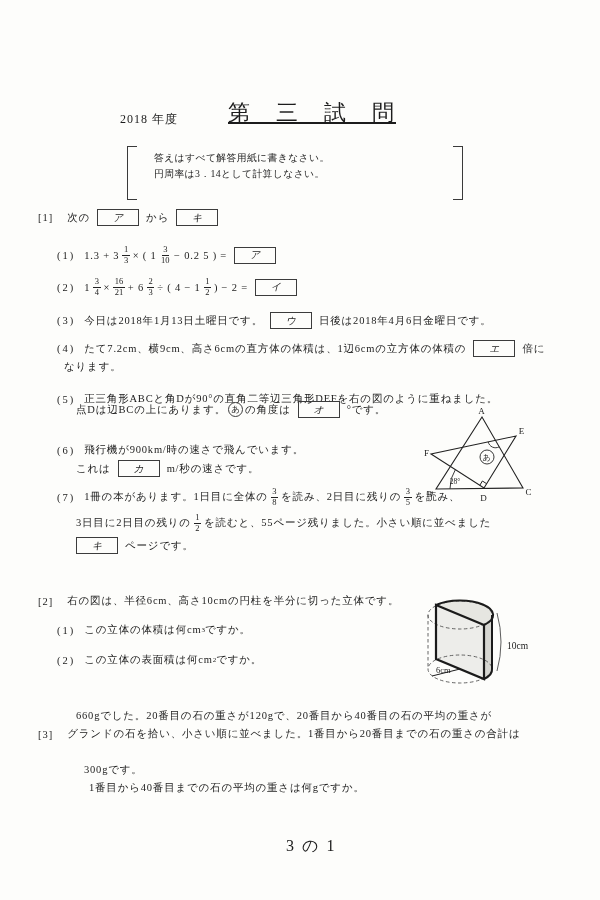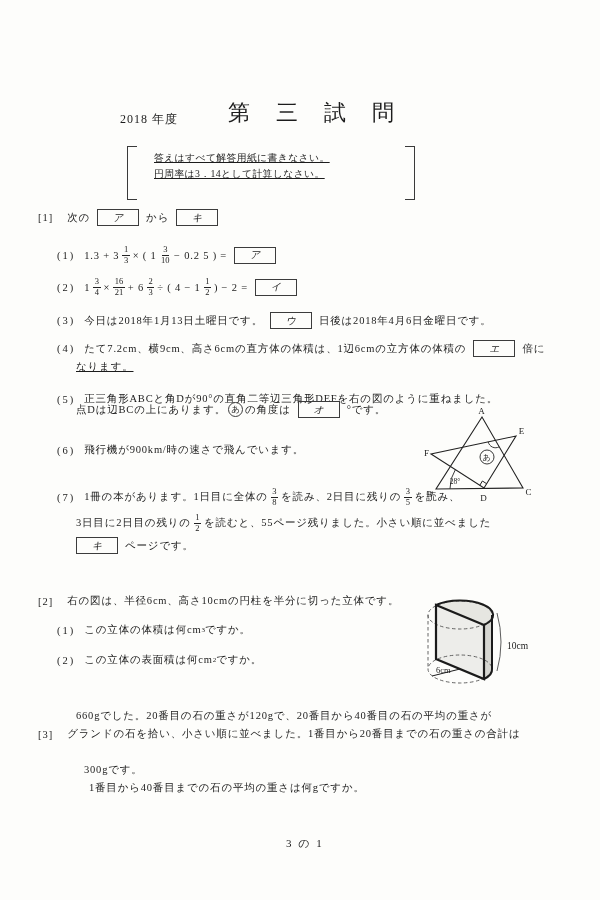--- a/index.html
+++ b/index.html
@@ -9,21 +9,21 @@
     font-family:"Liberation Serif","DejaVu Serif",serif;
     font-size:10.5px; letter-spacing:0.8px;
   }
   .abs { position:absolute; white-space:nowrap; }
   .row { display:flex; align-items:center; }
   .row > * { flex:0 0 auto; }
   .qlabel { margin-right:9px; letter-spacing:2px; }
   .secnum { margin-right:14px; letter-spacing:1px; }
   .year { font-size:12px; letter-spacing:1px; }
   .title { font-size:22px; letter-spacing:2px; font-weight:500; }
-  .instr { width:288px; height:54px;text-decoration:underline; }
+  .instr { width:336px; height:54px; }
   .instr::before, .instr::after {
     content:""; position:absolute; top:0; bottom:0; width:9px;
     border-top:1.2px solid #3a3a3a; border-bottom:1.2px solid #3a3a3a;
   }
   .instr::before { left:0; border-left:1.2px solid #3a3a3a; }
   .instr::after  { right:0; border-right:1.2px solid #3a3a3a; }
   .instr .lines { padding:4px 0 0 27px; font-size:9.8px; line-height:15.6px; letter-spacing:0.4px; }
   .abox {
     display:inline-flex; justify-content:center; align-items:center;
     width:40px; height:15px; border:1px solid #3c3c3c;
@@ -32,30 +32,30 @@
   .frac { display:inline-flex; flex-direction:column; align-items:center;
           font-size:8.5px; line-height:1.15; margin:0 3px; letter-spacing:0; }
   .frac .num { border-bottom:0.9px solid #222; padding:0 1.5px; }
   .frac .den { padding:0 1.5px; }
   .maru {
     display:inline-flex; justify-content:center; align-items:center;
     width:13px; height:13px; border:1px solid #3c3c3c; border-radius:50%;
     font-size:8.5px; margin:0 2px; letter-spacing:0;
   }
   sup.u { font-size:7px; letter-spacing:0; }
-  .footer { font-size:11px; letter-spacing:2px; }
+  .footer { font-size:16px; letter-spacing:2px; }
   svg text { font-family:"Liberation Serif","DejaVu Serif",serif; fill:#1c1c1c; }
 </style>
 </head>
 <body>
 
 <div class="page">
 
   <div class="abs year" style="left:120px; top:111px;">2018 年度</div>
-  <div class="abs title" style="left:228px; top:98px;">第　三　試　問</div>
+  <div class="abs title" style="left:228px; top:98px;text-decoration:underline;">第　三　試　問</div>
 
   <div class="abs instr" style="left:127px; top:146px;">
     <div class="lines">
       <div>答えはすべて解答用紙に書きなさい。</div>
       <div>円周率は3．14として計算しなさい。</div>
     </div>
   </div>
 
   <div class="abs row" style="left:38px; top:209px;">
     <span class="secnum">[1]</span>
@@ -113,21 +113,21 @@
     <span class="abox">ウ</span>
     <span>日後は2018年4月6日金曜日です。</span>
   </div>
 
   <div class="abs row" style="left:57px; top:340px;">
     <span class="qlabel">(4)</span>
     <span>たて7.2cm、横9cm、高さ6cmの直方体の体積は、1辺6cmの立方体の体積の</span>
     <span class="abox">エ</span>
     <span>倍に</span>
   </div>
-  <div class="abs" style="left:76px; top:360px;text-decoration:underline;">なります。</div>
+  <div class="abs" style="left:64px; top:360px;">なります。</div>
 
   <div class="abs row" style="left:57px; top:392px;">
     <span class="qlabel">(5)</span>
     <span>正三角形ABCと角Dが90°の直角二等辺三角形DEFを右の図のように重ねました。</span>
   </div>
   <div class="abs row" style="left:76px; top:401px;">
     <span>点Dは辺BCの上にあります。</span>
     <span class="maru">あ</span>
     <span>の角度は</span>
     <span class="abox">オ</span>
@@ -150,20 +150,25 @@
       <text x="60" y="98" font-size="9" text-anchor="middle">D</text>
       <text x="98" y="31" font-size="9" text-anchor="middle">E</text>
       <text x="3" y="53" font-size="9" text-anchor="middle">F</text>
     </svg>
   </div>
 
   <div class="abs row" style="left:57px; top:443px;">
     <span class="qlabel">(6)</span>
     <span>飛行機が900km/時の速さで飛んでいます。</span>
   </div>
+  <div class="abs row" style="left:76px; top:460px;">
+    <span>これは</span>
+    <span class="abox">カ</span>
+    <span>m/秒の速さです。</span>
+  </div>
 
   <div class="abs row" style="left:57px; top:487px;">
     <span class="qlabel">(7)</span>
     <span>1冊の本があります。1日目に全体の</span>
     <span class="frac">
         <span class="num">3</span>
         <span class="den">8</span>
       </span>
     <span>を読み、2日目に残りの</span>
     <span class="frac">

